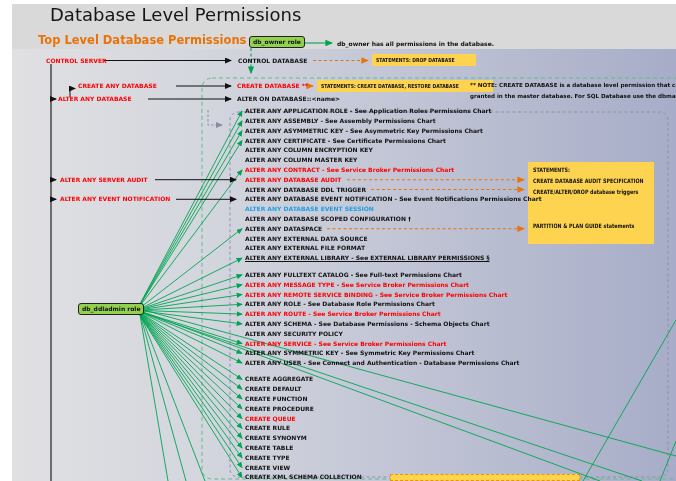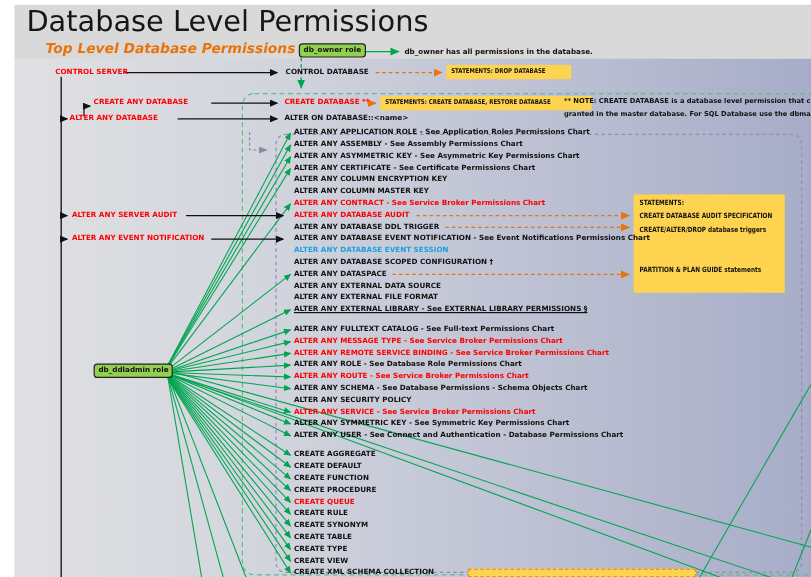--- a/index.html
+++ b/index.html
@@ -2,22 +2,22 @@
 <html><head>
 <meta charset="utf-8">
 <style>
   html,body{margin:0;padding:0;background:#fff;}
   .canvas{position:relative;width:676px;height:481px;overflow:hidden;
     font-family:"DejaVu Sans",sans-serif;
     background:linear-gradient(90deg,#e1e1e3 0%,#d4d6de 30%,#a7adc8 100%);}
   .band{position:absolute;left:0;top:0;width:676px;height:49px;background:#d9d9d9;}
   .wtop{position:absolute;left:0;top:0;width:676px;height:4px;background:#fff;}
   .wleft{position:absolute;left:0;top:0;width:12px;height:481px;background:#fff;}
-  .title{position:absolute;left:22px;top:4px;margin:0;font-size:24px;font-weight:400;color:#161616;z-index:3;}
-  .subtitle{position:absolute;left:38px;top:33px;font-size:11.5px;font-weight:bold;color:#e8730a;z-index:3;font-style:italic;}
+  .title{position:absolute;left:50px;top:4px;margin:0;font-size:18px;font-weight:400;color:#161616;z-index:3;}
+  .subtitle{position:absolute;left:38px;top:33px;font-size:11.5px;font-weight:bold;color:#e8730a;z-index:3;}
   svg.overlay{position:absolute;left:0;top:0;z-index:1;}
   .lbl{position:absolute;font-weight:bold;font-size:6px;line-height:8px;white-space:nowrap;color:#111;z-index:2;}
   .red{color:#fe0000}
   .blue{color:#1ba1e2}
   .u{text-decoration:underline}
   .gnode{position:absolute;background:#92d050;border:1px solid #222;border-radius:3px;
     font-size:6px;font-weight:bold;color:#111;padding:2px 3px;line-height:1;white-space:nowrap;z-index:2;}
   .obox{position:absolute;background:#fed34f;font-size:5.5px;font-weight:bold;color:#111;
     padding:2px 4px;white-space:nowrap;line-height:1.6;z-index:2;}
   .sq{display:inline-block;transform:scaleX(.82);transform-origin:0 50%;}

